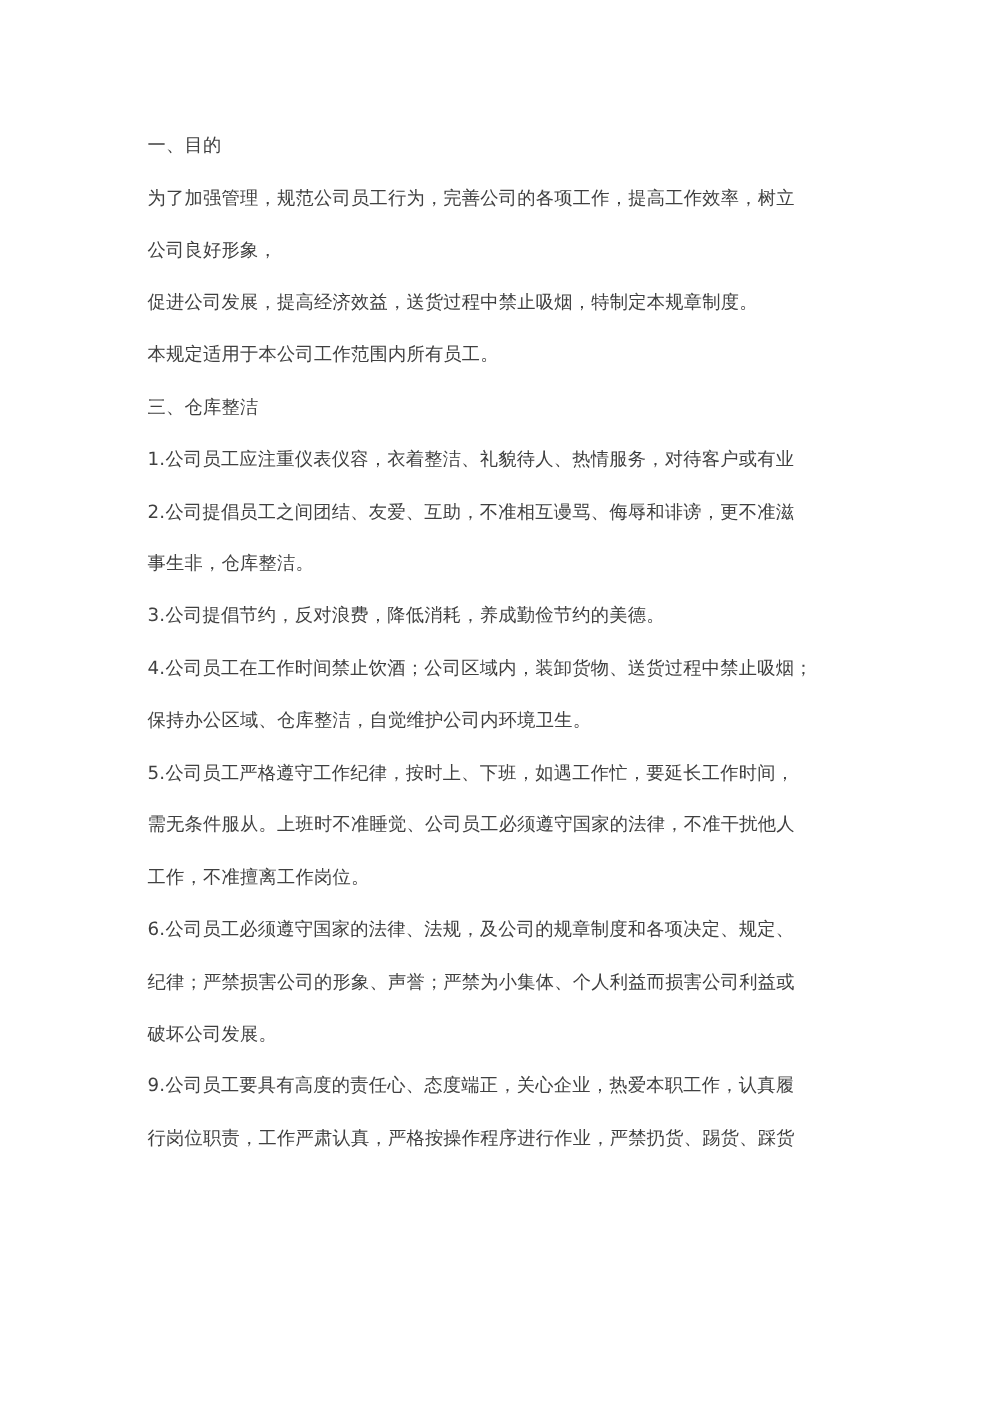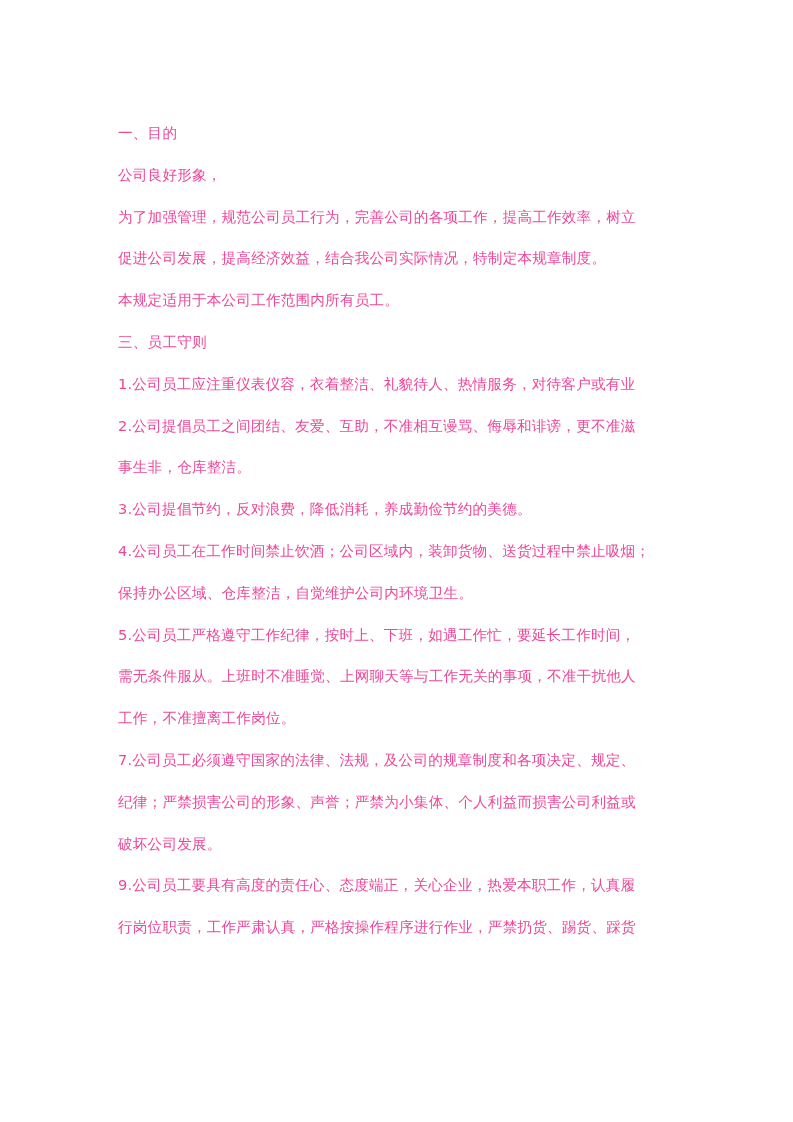--- a/index.html
+++ b/index.html
@@ -1,40 +1,40 @@
 <!DOCTYPE html>
 <html><head>
 <meta charset="utf-8">
 <style>
   html, body { margin: 0; padding: 0; background: #ffffff; }
   body { width: 793px; height: 1122px; position: relative; overflow: hidden; }
   .page {
-    position: absolute; left: 118px; top: 120px; width: 560px;
+    position: absolute; left: 118px; top: 104px; width: 560px;
     font-family: "DejaVu Sans", "Liberation Sans", sans-serif;
-    font-size: 14.6px; color: #ec4899;
+    font-size: 14.6px; color: #404040;
   }
   .line { height: 41.8px; line-height: 26px; white-space: nowrap; letter-spacing: 0.2px; }
 </style>
 </head>
 <body>
 
 <div class="page">
   <div class="line">一、目的</div>
+  <div class="line">为了加强管理，规范公司员工行为，完善公司的各项工作，提高工作效率，树立</div>
   <div class="line">公司良好形象，</div>
-  <div class="line">为了加强管理，规范公司员工行为，完善公司的各项工作，提高工作效率，树立</div>
-  <div class="line">促进公司发展，提高经济效益，结合我公司实际情况，特制定本规章制度。</div>
+  <div class="line">促进公司发展，提高经济效益，送货过程中禁止吸烟，特制定本规章制度。</div>
   <div class="line">本规定适用于本公司工作范围内所有员工。</div>
-  <div class="line">三、员工守则</div>
+  <div class="line">三、仓库整洁</div>
   <div class="line">1.公司员工应注重仪表仪容，衣着整洁、礼貌待人、热情服务，对待客户或有业</div>
   <div class="line">2.公司提倡员工之间团结、友爱、互助，不准相互谩骂、侮辱和诽谤，更不准滋</div>
   <div class="line">事生非，仓库整洁。</div>
   <div class="line">3.公司提倡节约，反对浪费，降低消耗，养成勤俭节约的美德。</div>
   <div class="line">4.公司员工在工作时间禁止饮酒；公司区域内，装卸货物、送货过程中禁止吸烟；</div>
   <div class="line">保持办公区域、仓库整洁，自觉维护公司内环境卫生。</div>
   <div class="line">5.公司员工严格遵守工作纪律，按时上、下班，如遇工作忙，要延长工作时间，</div>
-  <div class="line">需无条件服从。上班时不准睡觉、上网聊天等与工作无关的事项，不准干扰他人</div>
+  <div class="line">需无条件服从。上班时不准睡觉、公司员工必须遵守国家的法律，不准干扰他人</div>
   <div class="line">工作，不准擅离工作岗位。</div>
-  <div class="line">7.公司员工必须遵守国家的法律、法规，及公司的规章制度和各项决定、规定、</div>
+  <div class="line">6.公司员工必须遵守国家的法律、法规，及公司的规章制度和各项决定、规定、</div>
   <div class="line">纪律；严禁损害公司的形象、声誉；严禁为小集体、个人利益而损害公司利益或</div>
   <div class="line">破坏公司发展。</div>
   <div class="line">9.公司员工要具有高度的责任心、态度端正，关心企业，热爱本职工作，认真履</div>
   <div class="line">行岗位职责，工作严肃认真，严格按操作程序进行作业，严禁扔货、踢货、踩货</div>
 </div>
 
 </body></html>

